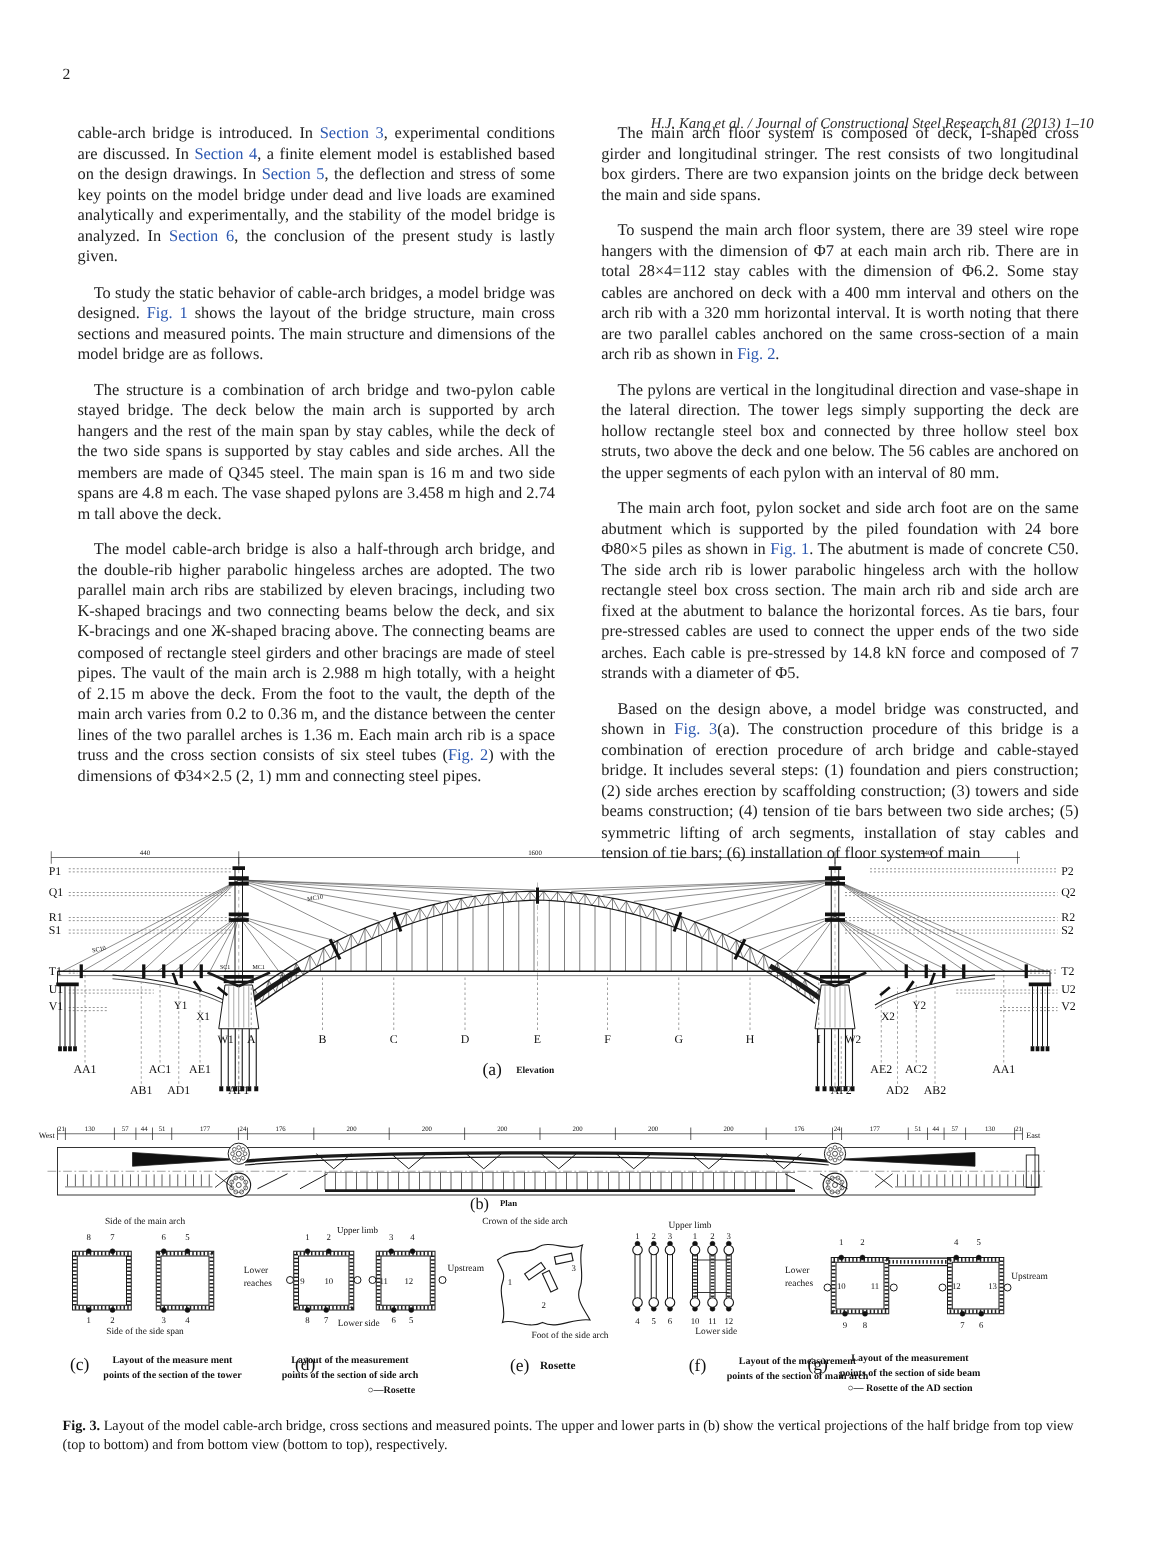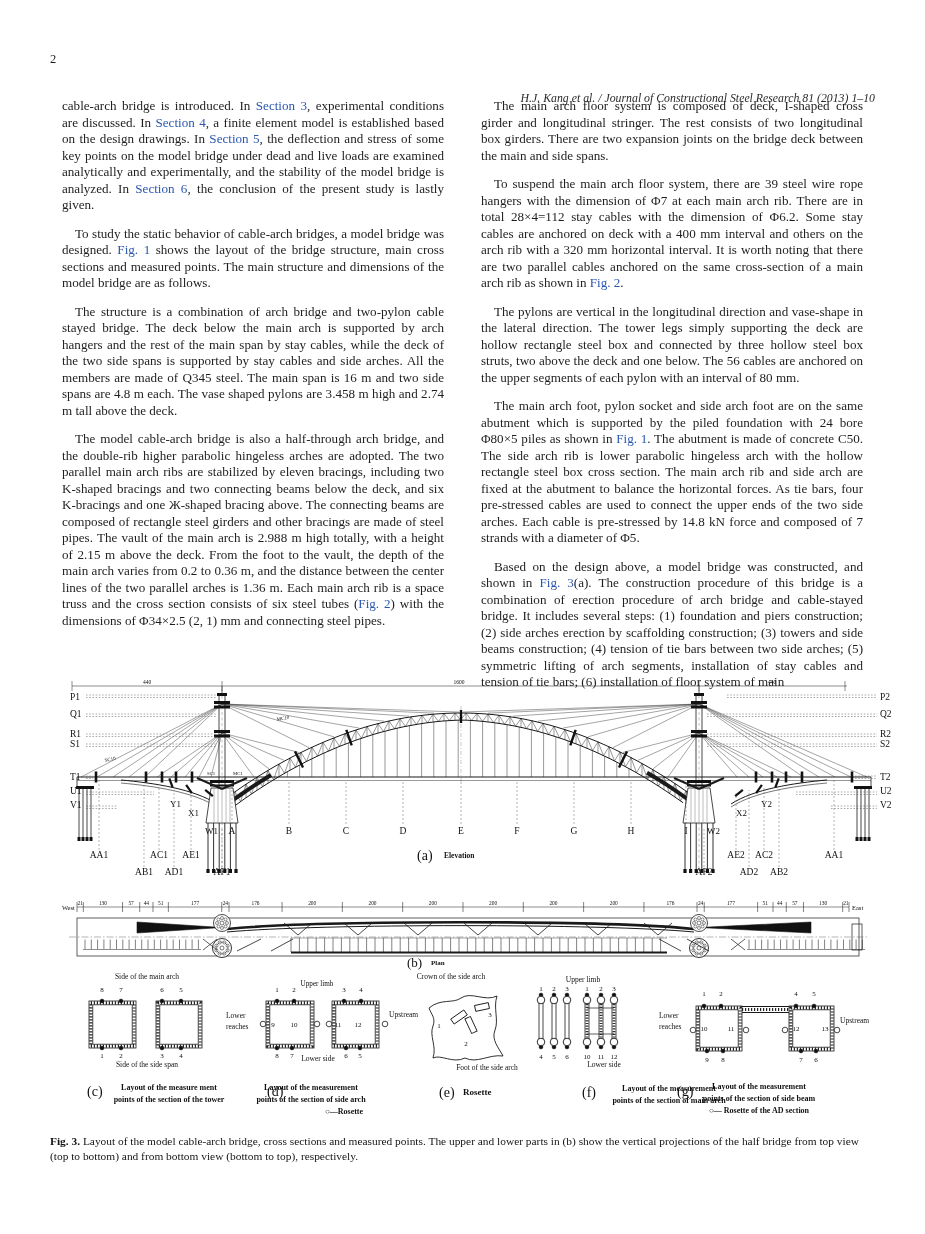--- a/index.html
+++ b/index.html
@@ -8,21 +8,21 @@
   .header{position:absolute;top:52px;left:50px;right:50px;height:16px;}
   .pagenum{position:absolute;left:0;top:0;font-size:12.5px;}
   .running{text-align:right;font-style:italic;font-size:11.8px;color:#2a2a2a;margin-top:39px;}
   .col{position:absolute;top:86px;width:406px;font-size:13.1px;line-height:16.5px;text-align:justify;}
   .col.left{left:50px;}
   .col.right{left:469px;}
   .col p{margin:12px;text-indent:13px;}
   .col p.noindent{text-indent:0;}
   .col h2{font-size:13.2px;margin:21px 0 17px 0;font-weight:bold;}
   .link{color:var(--link,#2b57b0);text-decoration:none;cursor:pointer;}
-  .figure{position:absolute;left:59px;top:676px;width:834px;height:452px;}
+  .figure{position:absolute;left:28px;top:676px;width:834px;height:452px;}
   .figure svg{display:block;}
   .caption{position:absolute;left:50px;top:1134px;width:826px;font-size:11.4px;line-height:14.6px;color:#141414;}
   .caption b{font-weight:bold;}
 </style>
 </head>
 <body>
 
 <div class="page">
 
   <div class="header">

